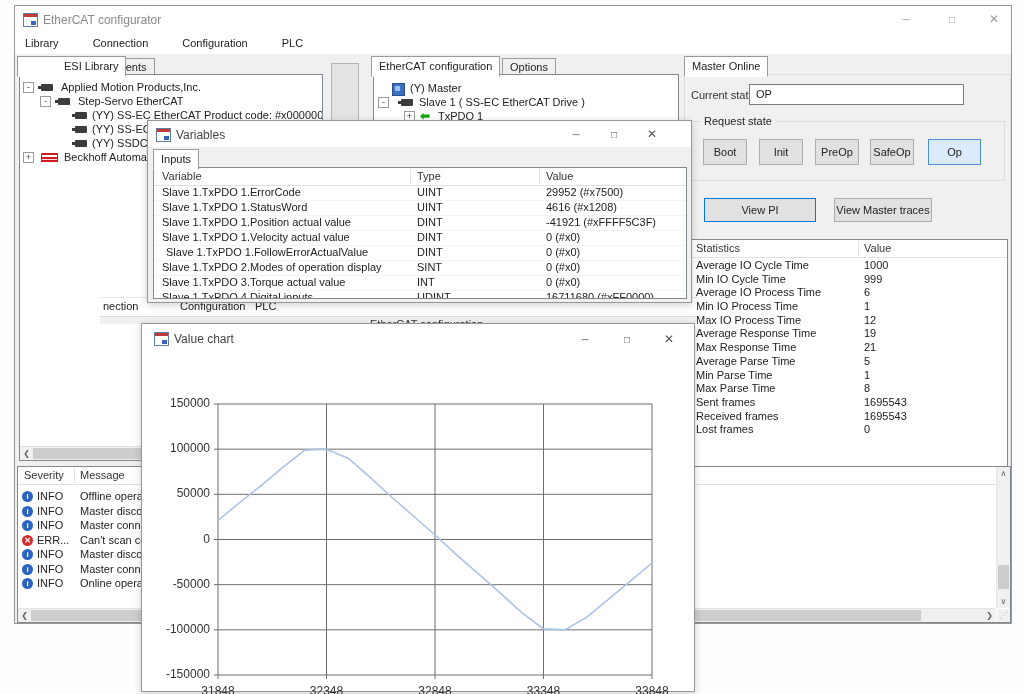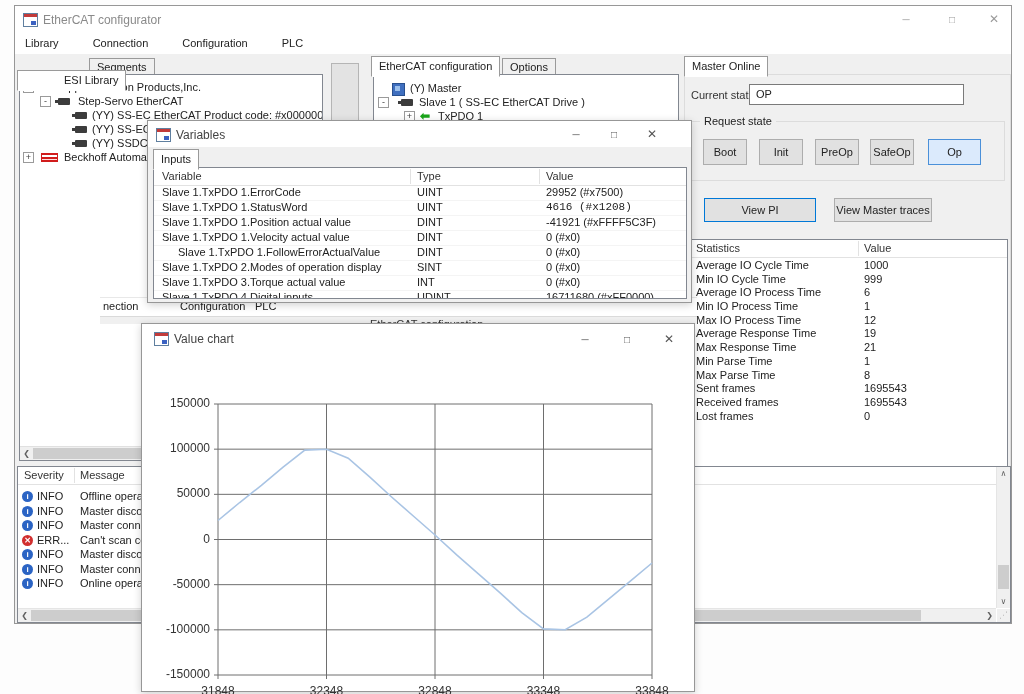--- a/index.html
+++ b/index.html
@@ -66,21 +66,21 @@
     <div class="titlebar">
       <span class="app-icon"></span>
       <span class="title-text inactive">EtherCAT configurator</span>
       <span class="tbtn lite" style="right:92px;">─</span>
       <span class="tbtn lite" style="right:46px;">□</span>
       <span class="tbtn lite" style="right:4px;font-size:12px;">✕</span>
     </div>
     <div class="menubar" id="main-menu"><span class="menu-item" style="margin-right: 14px;">Library</span><span class="menu-item" style="margin-right: 14px;">Connection</span><span class="menu-item" style="margin-right: 14px;">Configuration</span><span class="menu-item" style="margin-right: 14px;">PLC</span></div>
 
     <div id="esi-tabs">
-        <div class="tab sel" style="left: 2px; top: 64px; padding-left: 46px;">ESI Library</div>
+        <div class="tab sel" style="left: 2px; top: 50px; padding-left: 46px;">ESI Library</div>
         <div class="tab" style="left: 74px; top: 52px;">Segments</div>
       </div>
     <div class="box" style="left:4px;top:68px;width:302px;height:385px;">
       <div id="esi-tree" style="position:absolute;left:0;top:5px;right:0;">
           <div class="tree-row">
             <span class="expander" style="left: 3px;">-</span>
             <span class="icon-device" style="left: 21px;"></span>
             <span class="t-label" style="left: 41px;">Applied Motion Products,Inc.</span>
           </div>
           <div class="tree-row">
@@ -183,20 +183,24 @@
               <span style="position: absolute; left: 8px; color: rgb(34, 34, 34);">Max IO Process Time</span>
               <span style="position: absolute; left: 176px; color: rgb(34, 34, 34);">12</span>
             </div>
             <div class="srow" style="height: 13.7px;">
               <span style="position: absolute; left: 8px; color: rgb(34, 34, 34);">Average Response Time</span>
               <span style="position: absolute; left: 176px; color: rgb(34, 34, 34);">19</span>
             </div>
             <div class="srow" style="height: 13.7px;">
               <span style="position: absolute; left: 8px; color: rgb(34, 34, 34);">Max Response Time</span>
               <span style="position: absolute; left: 176px; color: rgb(34, 34, 34);">21</span>
+            </div>
+            <div class="srow" style="height: 13.7px;">
+              <span style="position: absolute; left: 8px; color: rgb(34, 34, 34);">Average Parse Time</span>
+              <span style="position: absolute; left: 176px; color: rgb(34, 34, 34);">5</span>
             </div>
             <div class="srow" style="height: 13.7px;">
               <span style="position: absolute; left: 8px; color: rgb(34, 34, 34);">Min Parse Time</span>
               <span style="position: absolute; left: 176px; color: rgb(34, 34, 34);">1</span>
             </div>
             <div class="srow" style="height: 13.7px;">
               <span style="position: absolute; left: 8px; color: rgb(34, 34, 34);">Max Parse Time</span>
               <span style="position: absolute; left: 176px; color: rgb(34, 34, 34);">8</span>
             </div>
             <div class="srow" style="height: 13.7px;">
@@ -302,34 +306,34 @@
       </div>
       <div id="var-rows" style="position:absolute;left:0;top:18px;right:0;">
           <div class="srow" style="height: 14px; border-bottom: 1px solid rgb(244, 244, 244); text-align: center;">
             <span style="position: absolute; left: 8px; color: rgb(34, 34, 34); white-space: nowrap;">Slave 1.TxPDO 1.ErrorCode</span>
             <span style="position: absolute; left: 263px; color: rgb(34, 34, 34);">UINT</span>
             <span style="position: absolute; left: 392px; color: rgb(34, 34, 34); white-space: nowrap;">29952 (#x7500)</span>
           </div>
           <div class="srow" style="height: 14px; border-bottom: 1px solid rgb(244, 244, 244);">
             <span style="position: absolute; left: 8px; color: rgb(34, 34, 34); white-space: nowrap;">Slave 1.TxPDO 1.StatusWord</span>
             <span style="position: absolute; left: 263px; color: rgb(34, 34, 34);">UINT</span>
-            <span style="position: absolute; left: 392px; color: rgb(34, 34, 34); white-space: nowrap; font-family: Liberation Mono, monospace;">4616 (#x1208)</span>
+            <span style="position: absolute; left: 392px; color: rgb(34, 34, 34); white-space: nowrap;">4616 (#x1208)</span>
           </div>
           <div class="srow" style="height: 14px; border-bottom: 1px solid rgb(244, 244, 244);">
             <span style="position: absolute; left: 8px; color: rgb(34, 34, 34); white-space: nowrap;">Slave 1.TxPDO 1.Position actual value</span>
             <span style="position: absolute; left: 263px; color: rgb(34, 34, 34);">DINT</span>
             <span style="position: absolute; left: 392px; color: rgb(34, 34, 34); white-space: nowrap;">-41921 (#xFFFF5C3F)</span>
           </div>
           <div class="srow" style="height: 14px; border-bottom: 1px solid rgb(244, 244, 244);">
             <span style="position: absolute; left: 8px; color: rgb(34, 34, 34); white-space: nowrap;">Slave 1.TxPDO 1.Velocity actual value</span>
             <span style="position: absolute; left: 263px; color: rgb(34, 34, 34);">DINT</span>
             <span style="position: absolute; left: 392px; color: rgb(34, 34, 34); white-space: nowrap;">0 (#x0)</span>
           </div>
           <div class="srow" style="height: 14px; border-bottom: 1px solid rgb(244, 244, 244);">
-            <span style="position: absolute; left: 24px; color: rgb(34, 34, 34); white-space: nowrap;">Slave 1.TxPDO 1.FollowErrorActualValue</span>
+            <span style="position: absolute; left: 12px; color: rgb(34, 34, 34); white-space: nowrap;">Slave 1.TxPDO 1.FollowErrorActualValue</span>
             <span style="position: absolute; left: 263px; color: rgb(34, 34, 34);">DINT</span>
             <span style="position: absolute; left: 392px; color: rgb(34, 34, 34); white-space: nowrap;">0 (#x0)</span>
           </div>
           <div class="srow" style="height: 14px; border-bottom: 1px solid rgb(244, 244, 244);">
             <span style="position: absolute; left: 8px; color: rgb(34, 34, 34); white-space: nowrap;">Slave 1.TxPDO 2.Modes of operation display</span>
             <span style="position: absolute; left: 263px; color: rgb(34, 34, 34);">SINT</span>
             <span style="position: absolute; left: 392px; color: rgb(34, 34, 34); white-space: nowrap;">0 (#x0)</span>
           </div>
           <div class="srow" style="height: 14px; border-bottom: 1px solid rgb(244, 244, 244);">
             <span style="position: absolute; left: 8px; color: rgb(34, 34, 34); white-space: nowrap;">Slave 1.TxPDO 3.Torque actual value</span>

